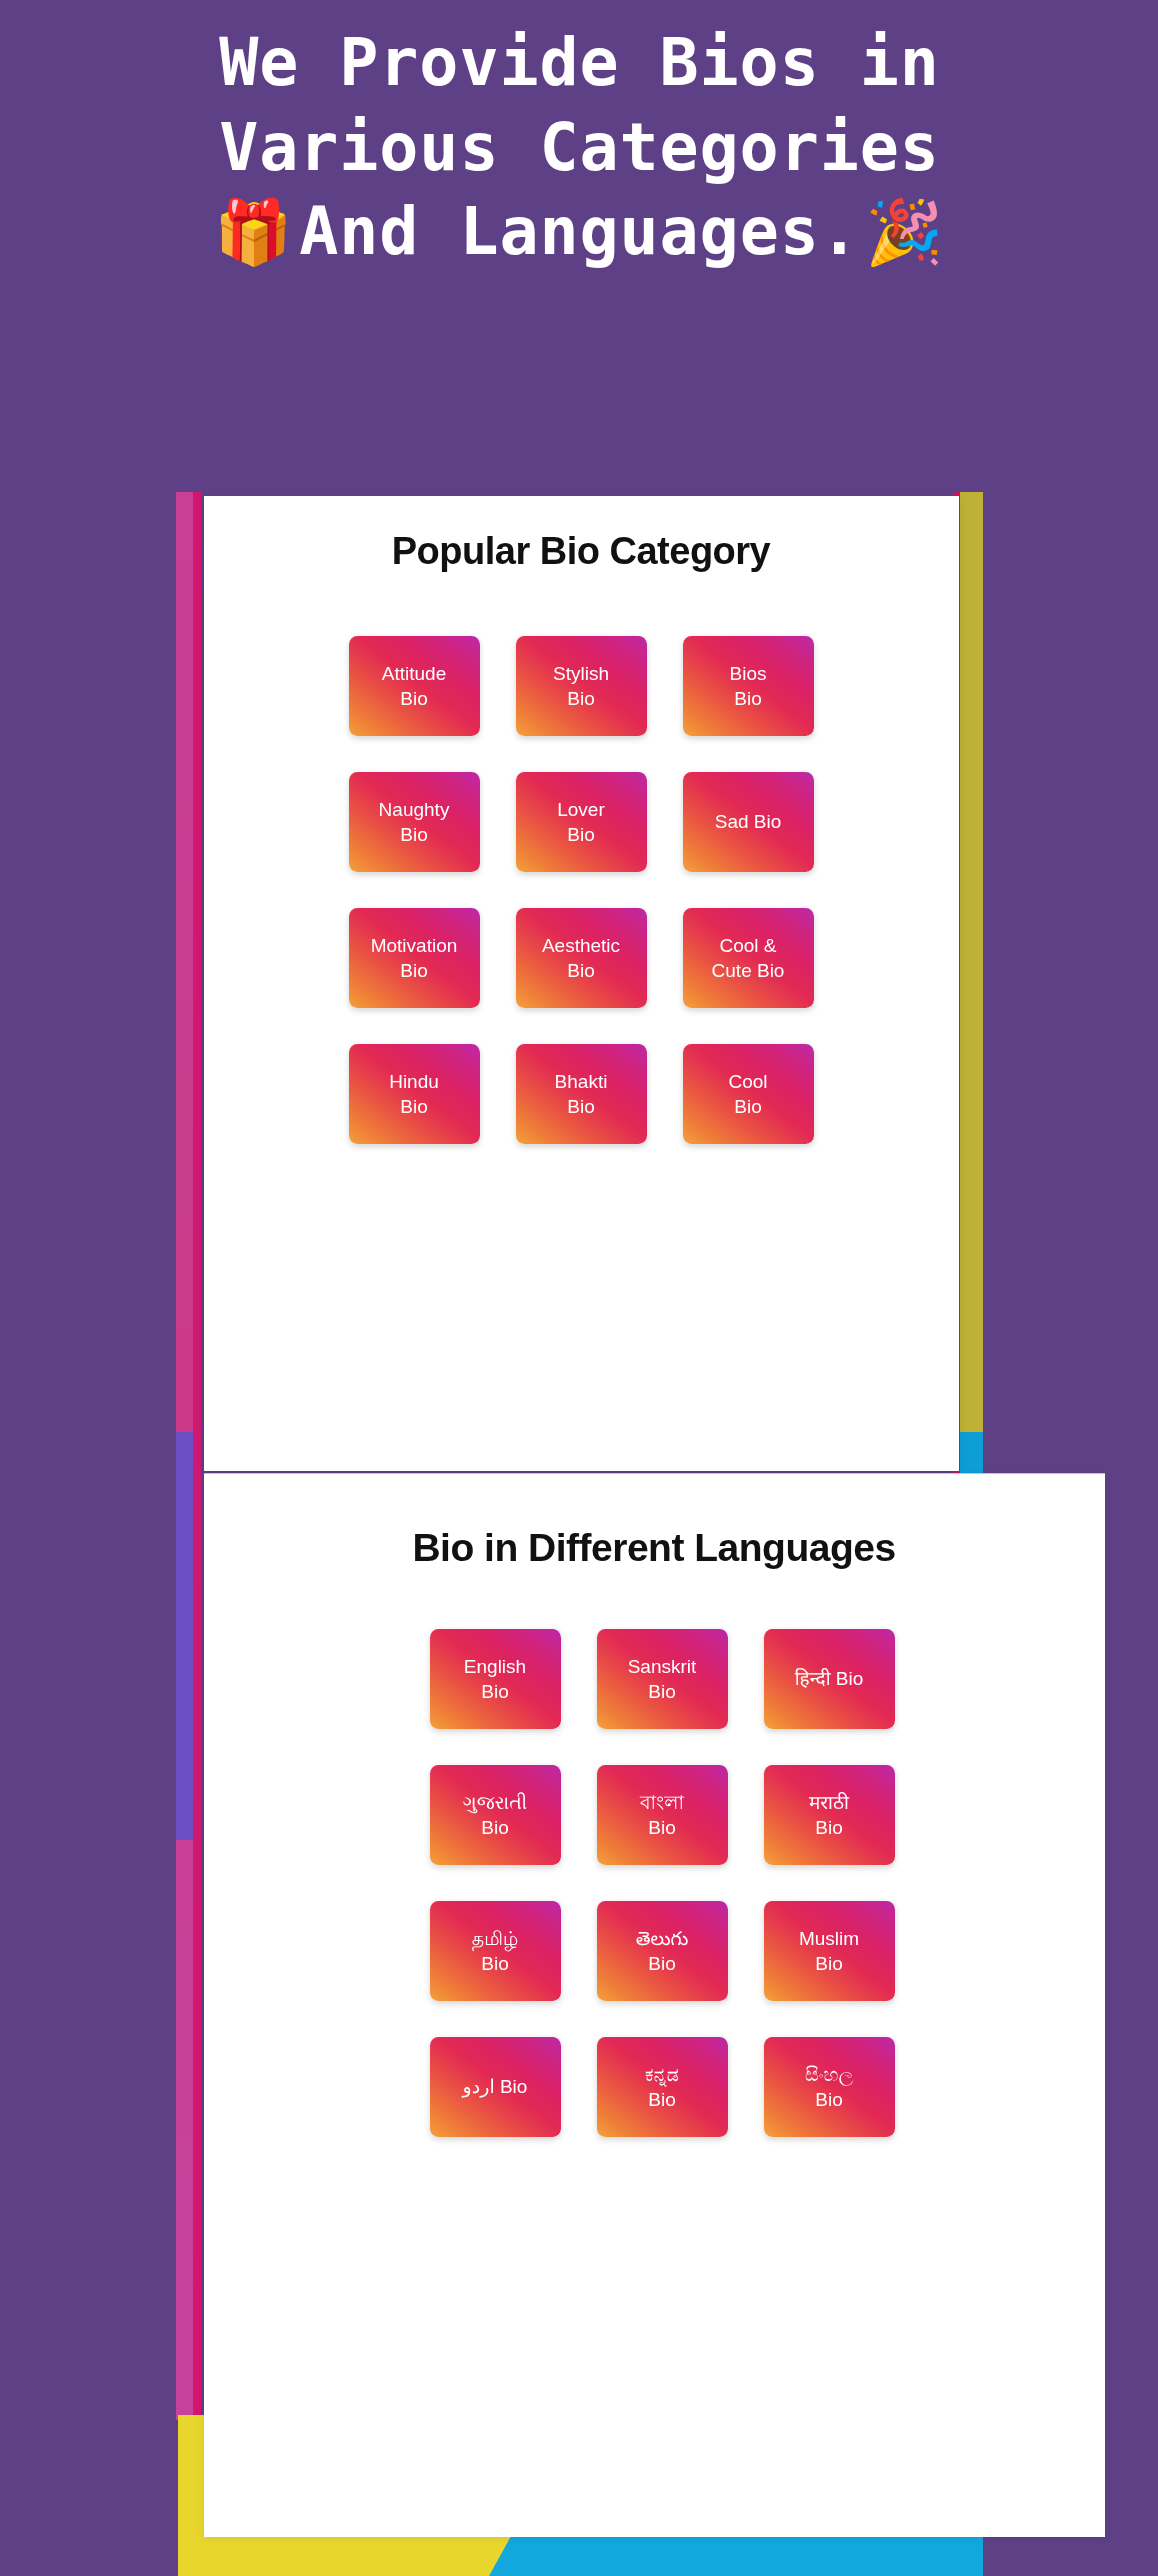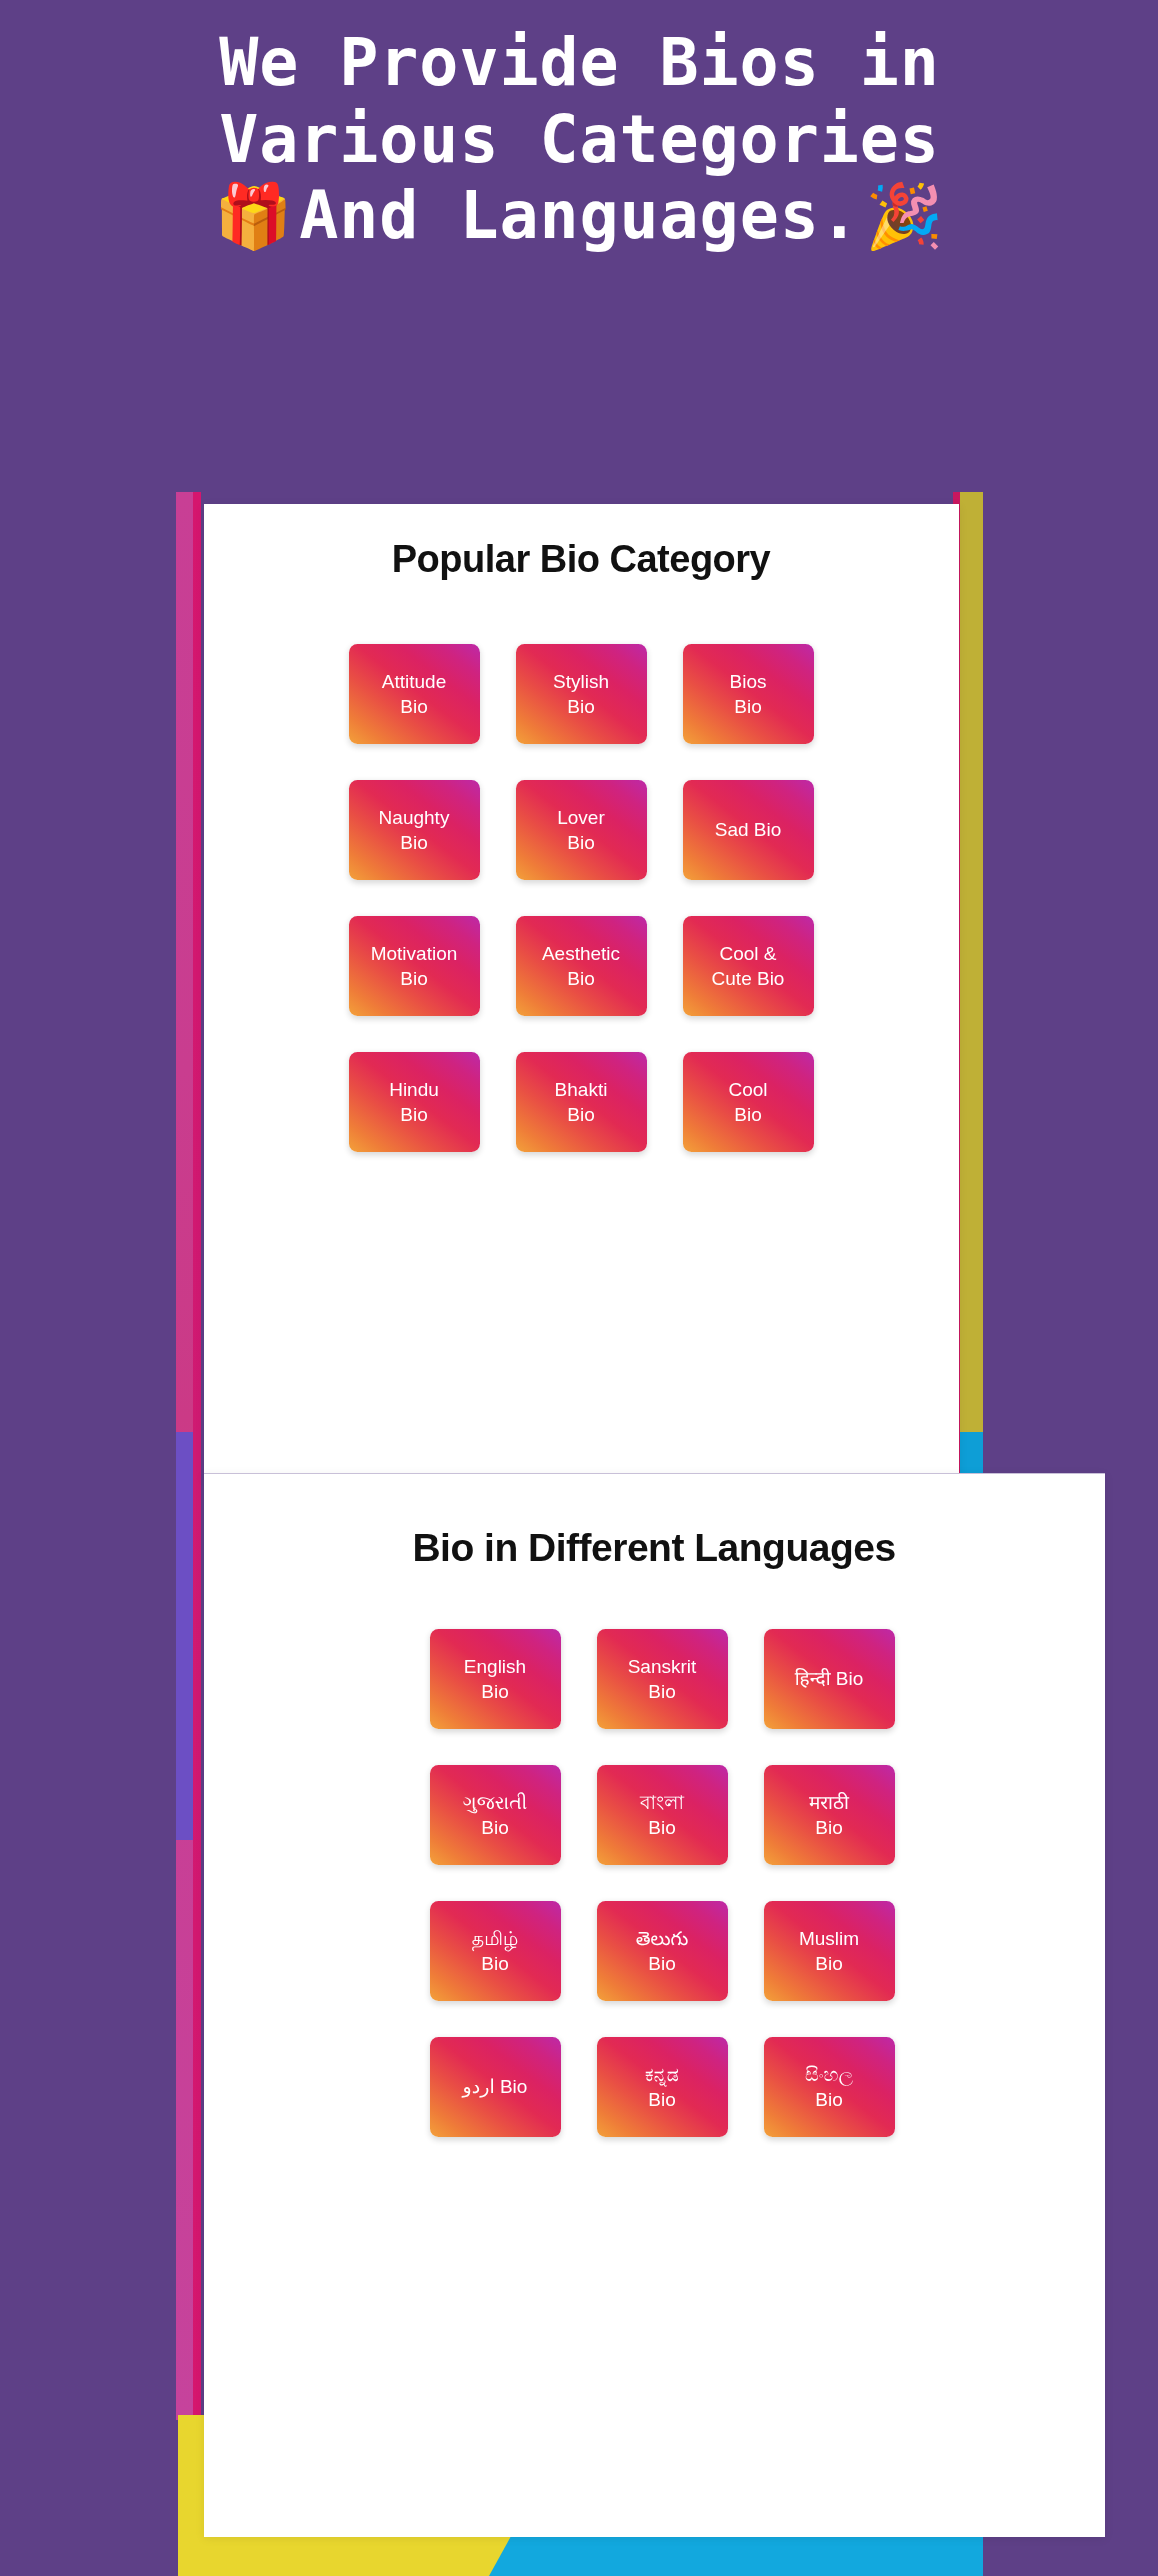--- a/index.html
+++ b/index.html
@@ -23,20 +23,21 @@
   .hero {
     position: absolute;
     top: 0; left: 0;
     width: 1159px;
     height: 446px;
     display: flex;
     flex-direction: column;
     align-items: center;
     justify-content: flex-start;
     padding-top: 25px;
+    gap: 8px;
   }
   .hero-line {
     display: flex;
     align-items: center;
     justify-content: center;
     width: 1159px;
     color: #ffffff;
     font-family: "DejaVu Sans Mono", monospace;
     font-weight: bold;
     font-size: 65px;
@@ -136,21 +137,20 @@
   .panel {
     position: absolute;
     background: #ffffff;
     box-shadow: 0 1.9px 9.5px rgba(0,0,0,0.08);
   }
   .panel-top {
     left: 27.5px;
     top: 3.8px;
     width: 755px;
     height: 975px;
-    margin-top: 8px;
   }
   .panel-bottom {
     left: 27.5px;
     top: 981px;
     width: 901px;
     height: 1064px;
     border-top: 0.9px solid #c8c0d8;
   }
 
   .section-title {

